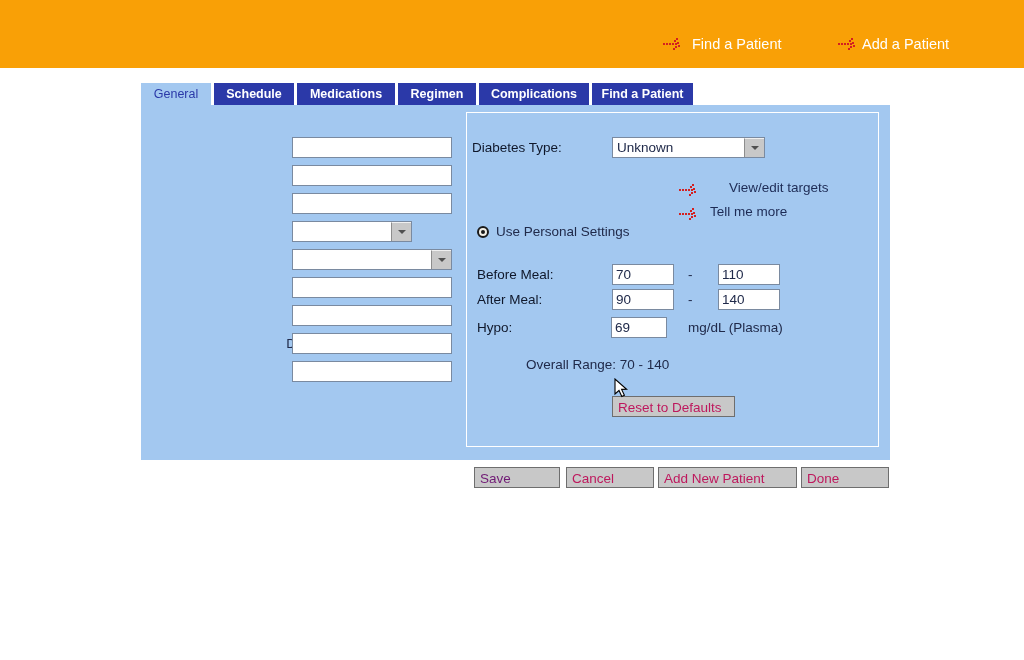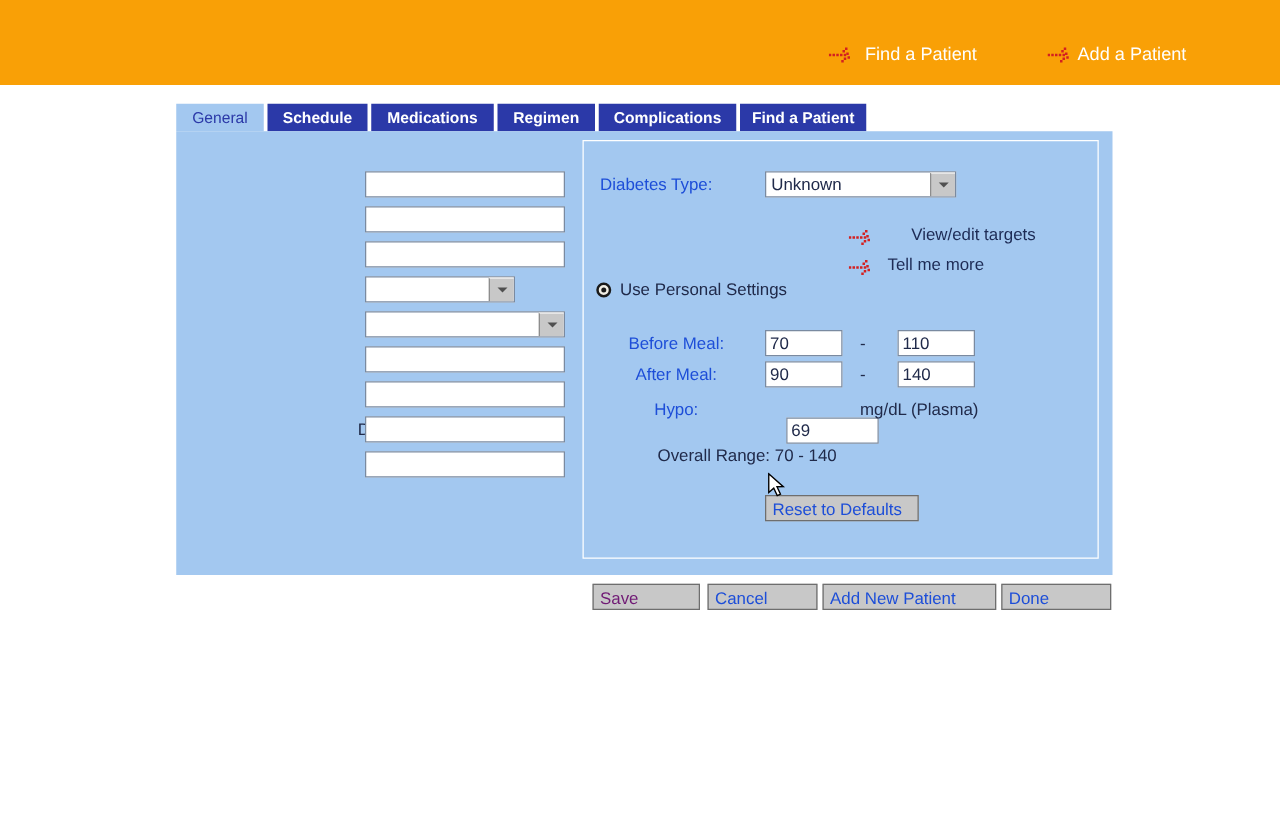--- a/index.html
+++ b/index.html
@@ -103,22 +103,22 @@
 
   
   .groupbox {
     position: absolute; left: 325px; top: 7px;
     width: 413px; height: 335px;
     border: 1px solid #ffffff;
     box-sizing: border-box;
   }
 
   .gb-label {
-    position: absolute; font-size: 13.5px; color: #1d4ed8;
-    white-space: nowrap; text-align: center;
+    position: absolute; font-size: 13.5px; color: #0f172a;
+    white-space: nowrap; text-align: left;
   }
 
   .radio-row { position: absolute; display: flex; align-items: center; }
   .radio {
     width: 12px; height: 12px; border-radius: 50%;
     background: #f2efe6;
     border: 2px solid #1a1a1a;
     box-sizing: border-box;
     position: relative; flex: 0 0 auto;
   }
@@ -143,21 +143,21 @@
   }
 
   
   .btn {
     position: absolute;
     background: #c8c8c8;
     border: 1px solid #6e6e6e;
     box-sizing: border-box;
     height: 21px;
     font-family: "Liberation Sans", sans-serif;
-    font-size: 13.5px; color: #1d4ed8;
+    font-size: 13.5px; color: #be185d;
     text-align: left; padding-left: 5px; line-height: 19px;
     cursor: pointer; white-space: nowrap;
   }
   .btn.disabled { color: #701a75; cursor: default; }
 
   
   .cursor { position: absolute; left: 614px; top: 378px; pointer-events: none; }
 </style>
 </head>
 <body>
@@ -315,21 +315,21 @@
       <input class="txt" style="left: 145px; top: 151px; width: 62px;" type="text" value="70">
       <div class="static-text" style="left:221px; top:154px;">-</div>
       <input class="txt" style="left: 251px; top: 151px; width: 62px;" type="text" value="110">
 
       <div class="gb-label" style="left:10px; top:179px; width:128px;">After Meal:</div>
       <input class="txt" style="left: 145px; top: 176px; width: 62px;" type="text" value="90">
       <div class="static-text" style="left:221px; top:179px;">-</div>
       <input class="txt" style="left: 251px; top: 176px; width: 62px;" type="text" value="140">
 
       <div class="gb-label" style="left:10px; top:207px; width:128px;">Hypo:</div>
-      <input class="txt" style="left: 162px; top: 204px; width: 74px; margin-top: 17px;" type="text" value="69">
+      <input class="txt" style="left: 144px; top: 204px; width: 56px;" type="text" value="69">
       <div class="static-text" style="left:221px; top:207px;">mg/dL (Plasma)</div>
 
       <div class="static-text" style="left:59px; top:244px;">Overall Range: 70 - 140</div>
 
       <button class="btn" style="left:145px; top:283px; width:123px;">Reset to Defaults</button>
     </div>
   </div>
 
   <div id="footer-btns">
       <button class="btn disabled" disabled="" style="left: 474px; top: 467px; width: 86px; position: absolute;">Save</button>

